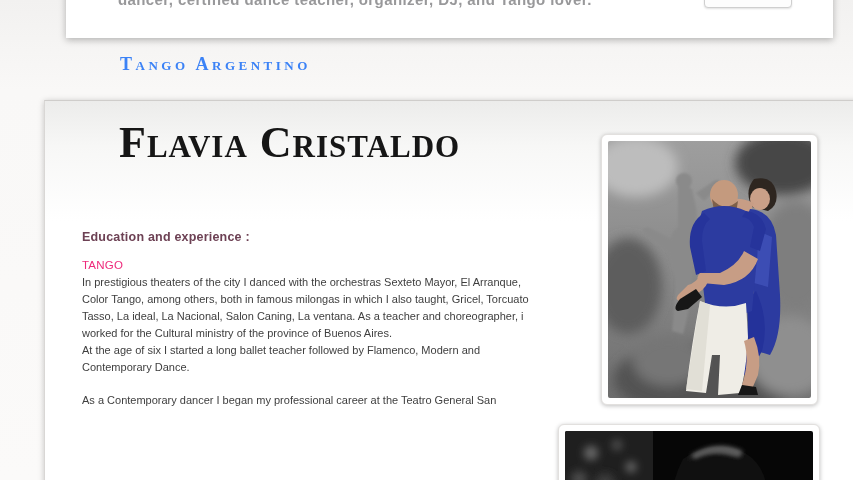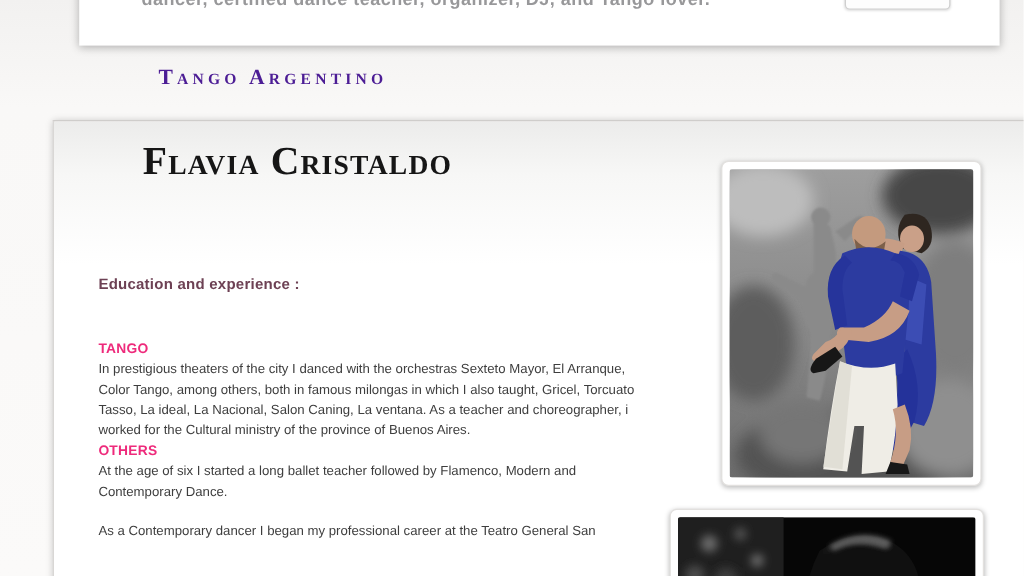--- a/index.html
+++ b/index.html
@@ -21,51 +21,51 @@
     color:#98989a; white-space:nowrap;
   }
   .top-button {
     position:absolute; left:704px; top:-21px; width:88px; height:29px;
     background:#fdfdfd; border:1px solid #cfcfcf; border-radius:4px;
     box-shadow:0 1px 2px rgba(0,0,0,.12);
   }
 
   
   .category {
-    position:absolute; left:132px; top:54px;
+    position:absolute; left:120px; top:54px;
     font-family:"Liberation Serif", serif;
     font-variant:small-caps; font-weight:bold;
     font-size:18px; letter-spacing:3.5px;
-    color:#4c1d95; text-decoration:none; cursor:pointer;
+    color:#3b82f6; text-decoration:none; cursor:pointer;
   }
 
   
   .main-card {
     position:absolute; left:44px; top:100px; width:820px; height:420px;
     background:linear-gradient(180deg,#ececeb 0,#f7f7f6 45px,#ffffff 120px);
     border:1px solid #d9d7d5; border-top-color:#cfcdcb;
     box-shadow:0 1px 6px rgba(0,0,0,.22);
   }
   .article-title {
     position:absolute; left:74px; top:16px;
     font-family:"Liberation Serif", serif;
     font-variant:small-caps; font-weight:bold;
-    font-size:33px; letter-spacing:1px; color:#161616;
+    font-size:44px; letter-spacing:1px; color:#161616;
   }
   .text-col {
     position:absolute; left:37px; top:128px; width:468px;
     font-size:11px; line-height:17px; color:#3e3e3e;
   }
   .edu-heading {
     font-size:12.5px; font-weight:bold; color:#6d4154;
-    letter-spacing:.2px; margin-bottom:38px;
+    letter-spacing:.2px; margin-bottom:12px;
   }
   .text-col p { margin:0; }
   .pink-label {
-    color:#ee2a7b; font-weight:bold; font-size:11.5px;
+    color:#ee2a7b; font-weight:normal; font-size:11.5px;
     letter-spacing:.2px; line-height:14px; margin:1px 0 2px;
   }
   .para-career { margin-top:16px !important; }
 
   
   .photo-frame {
     position:absolute; background:#fff; border:1px solid #e2e0de;
     border-radius:6px; padding:6px; box-shadow:0 1px 4px rgba(0,0,0,.25);
     cursor:pointer;
   }
@@ -83,21 +83,20 @@
 <a class="category">Tango Argentino</a>
 
 <div class="main-card">
 
   <h1 class="article-title">Flavia Cristaldo</h1>
 
   <div class="text-col">
     <h3 class="edu-heading">Education and experience :</h3>
     <div class="pink-label">TANGO</div>
     <p>In prestigious theaters of the city I danced with the orchestras Sexteto Mayor, El Arranque, Color Tango, among others, both in famous milongas in which I also taught, Gricel, Torcuato Tasso, La ideal, La Nacional, Salon Caning, La ventana. As a teacher and choreographer, i worked for the Cultural ministry of the province of Buenos Aires.</p>
-    <div class="pink-label">OTHERS</div>
     <p>At the age of six I started a long ballet teacher followed by Flamenco, Modern and Contemporary Dance.</p>
     <p class="para-career">As a Contemporary dancer I began my professional career at the Teatro General San</p>
   </div>
 
   <figure class="photo-frame photo-main" aria-label="Color photo of a tango couple in blue dancing outdoors in front of a grayscale statue and foliage">
     <svg width="203" height="257" viewBox="0 0 203 257">
       <defs>
         <linearGradient id="bgGrad" x1="0" y1="0" x2="0" y2="1">
           <stop offset="0" stop-color="#9e9e9e"></stop>
           <stop offset="0.55" stop-color="#878787"></stop>

